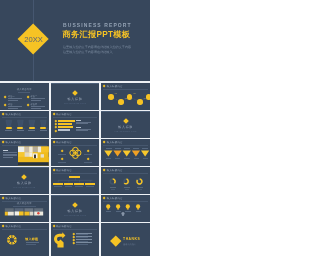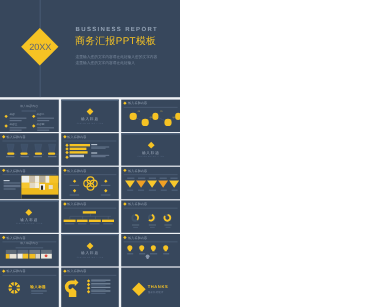--- a/index.html
+++ b/index.html
@@ -13,21 +13,21 @@
 
 
 .vline{position:absolute;left:33px;top:0;width:0.8px;height:81px;background:#465770;}
 .dia{position:absolute;background:#f6c324;transform:rotate(45deg);}
 .cov-dia{left:22.2px;top:28.4px;width:22.3px;height:22.3px;}
 .cov-year{position:absolute;left:18.5px;top:35.4px;width:30.2px;height:9px;text-align:center;
   font-size:7.6px;letter-spacing:0px;color:#5d6572;font-weight:400;line-height:9px;}
 .cov-eyebrow{position:absolute;left:63px;top:21.5px;font-size:5px;letter-spacing:1.1px;
   color:#93a2b4;font-weight:700;line-height:6px;}
 .cov-title{position:absolute;left:62.5px;top:29px;font-size:8.2px;letter-spacing:0.3px;
-  color:#f6c324;font-weight:400;line-height:11px;white-space:nowrap;}
+  color:#f6c324;font-weight:700;line-height:11px;white-space:nowrap;}
 .cov-sub{position:absolute;left:63px;font-size:3.1px;color:#7e8ea2;line-height:4px;white-space:nowrap;}
 
 
 .sh{position:absolute;left:2px;top:2px;display:flex;align-items:center;}
 .sh-mark{width:2.2px;height:2.2px;background:#f6c324;transform:rotate(45deg);flex:none;margin-right:1.3px;}
 .sh-txt{font-size:2.5px;color:#97a5b7;line-height:3px;white-space:nowrap;letter-spacing:0.15px;}
 .sh-rule{position:absolute;left:2px;top:6.2px;width:44.7px;height:0.5px;background:#46576e;}
 
 
 .ct{position:absolute;left:0;width:100%;text-align:center;font-size:2.3px;color:#8b99ab;line-height:2.8px;letter-spacing:0.2px;}

